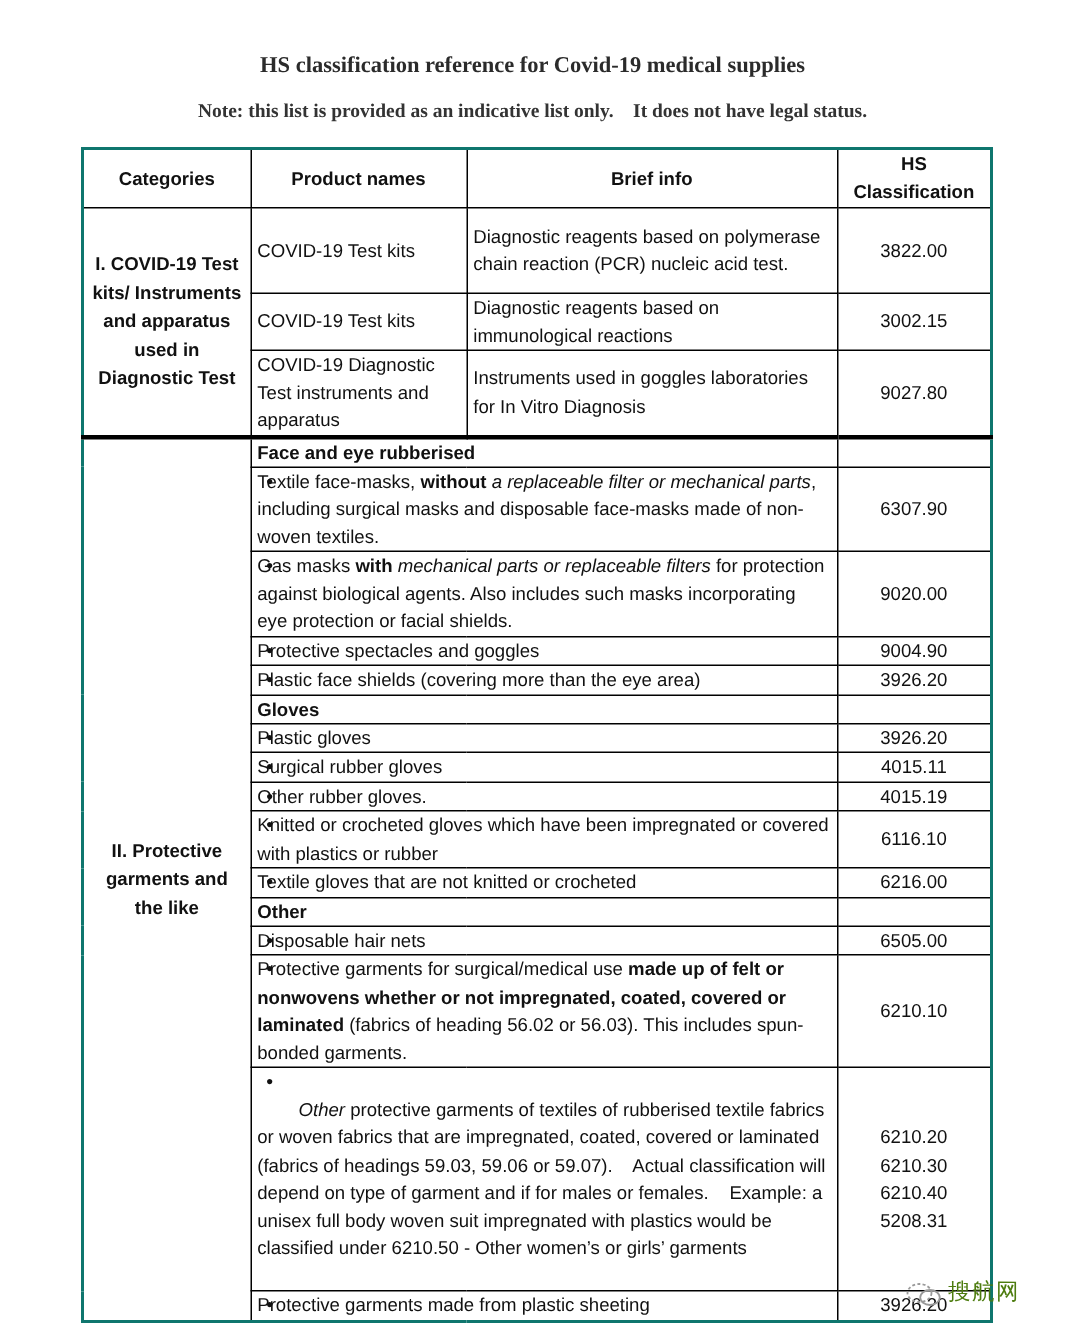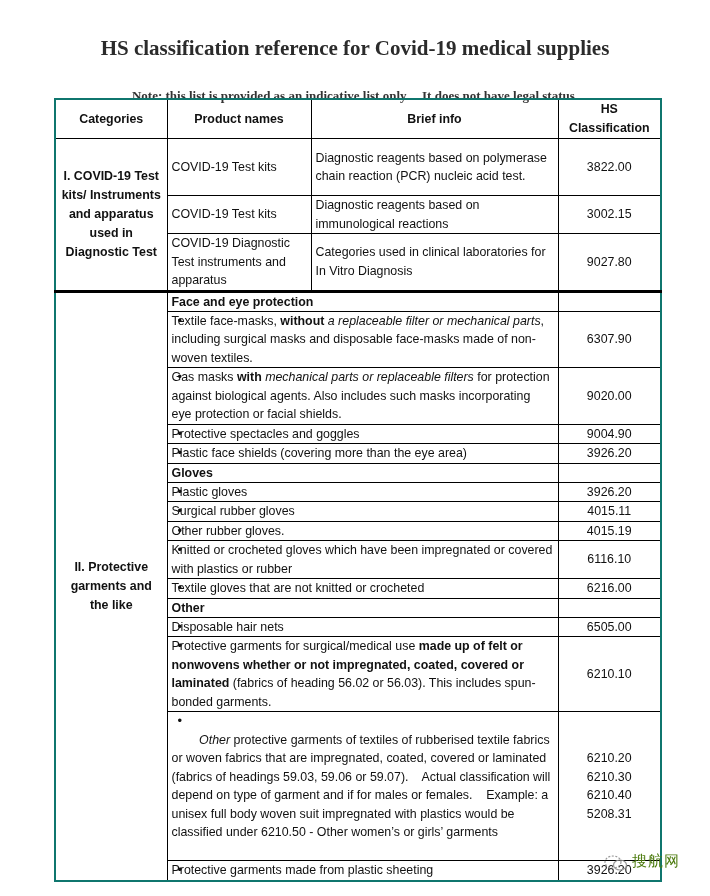--- a/index.html
+++ b/index.html
@@ -1,26 +1,25 @@
 <!DOCTYPE html>
 <html><head>
 <meta charset="utf-8">
 <style>
   html, body { margin:0; padding:0; background:#ffffff; }
   body { width:710px; height:896px; position:relative; overflow:hidden; color:#111; }
   .title {
     position:absolute; left:0; top:36px; width:710px; text-align:center;
-    font-family:"Liberation Serif", serif; font-weight:bold; font-size:21px; color:#2b2b2b;
+    font-family:"Liberation Serif", serif; font-weight:bold; font-size:15px; color:#2b2b2b;
     letter-spacing:0px;
   }
   .note {
     position:absolute; left:0; top:66px; width:710px; text-align:center;
     font-family:"Liberation Serif", serif; font-weight:bold; font-size:13px; color:#333;
     white-space:pre;
-    margin-top:22px;
   }
   table.hs {
     position:absolute; left:54px; top:98px; width:606px;
     border-collapse:collapse; table-layout:fixed;
     font-family:"Liberation Sans", sans-serif; font-size:12.4px; line-height:18.5px;
   }
   table.hs td, table.hs th {
     border:1px solid #000; padding:0 4px; vertical-align:middle;
   }
   table.hs { border:2px solid #0f766e; }
@@ -78,27 +77,27 @@
       <td class="info">Diagnostic reagents based on polymerase chain reaction (PCR) nucleic acid test.</td>
       <td class="code">3822.00</td>
     </tr>
     <tr style="height:38px">
       <td class="prod">COVID-19 Test kits</td>
       <td class="info">Diagnostic reagents based on immunological reactions</td>
       <td class="code">3002.15</td>
     </tr>
     <tr style="height:57px">
       <td class="prod">COVID-19 Diagnostic Test instruments and apparatus</td>
-      <td class="info">Categories used in clinical laboratories for In Vitro Diagnosis</td>
+      <td class="info">Instruments used in goggles laboratories for In Vitro Diagnosis</td>
       <td class="code">9027.80</td>
     </tr>
 
     <tr class="sec-start">
       <td class="cat" rowspan="20">II. Protective garments and the like</td>
-      <td class="sub" colspan="2">Face and eye protection</td>
+      <td class="sub" colspan="2">Face and eye rubberised</td>
       <td></td>
     </tr>
     <tr>
       <td class="item" colspan="2">
         <span class="bullet">•</span>
         <span>Textile face-masks, </span><span class="bi">without</span><span class="it"> a replaceable filter or mechanical parts</span><span>, including surgical masks and disposable face-masks made of non-woven textiles.</span>
       </td>
       <td class="code">6307.90</td>
     </tr>
     <tr>

